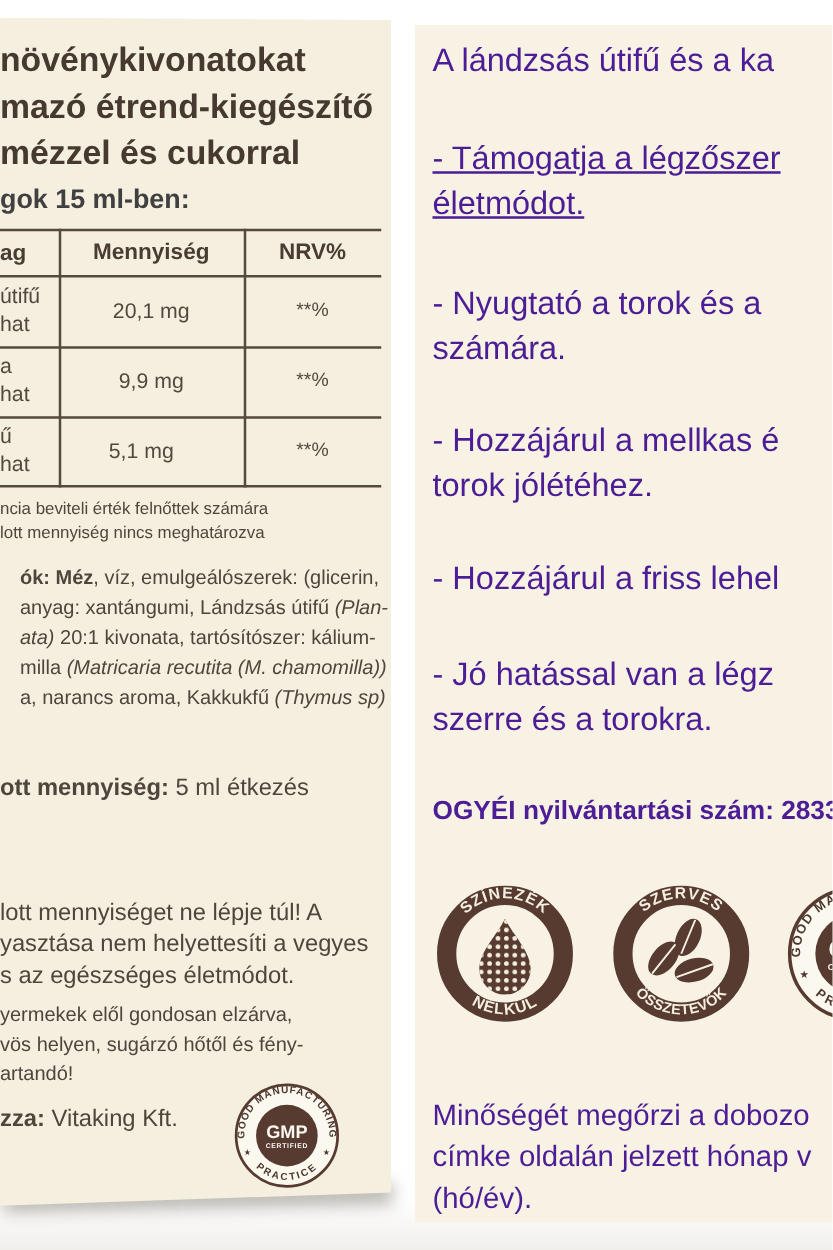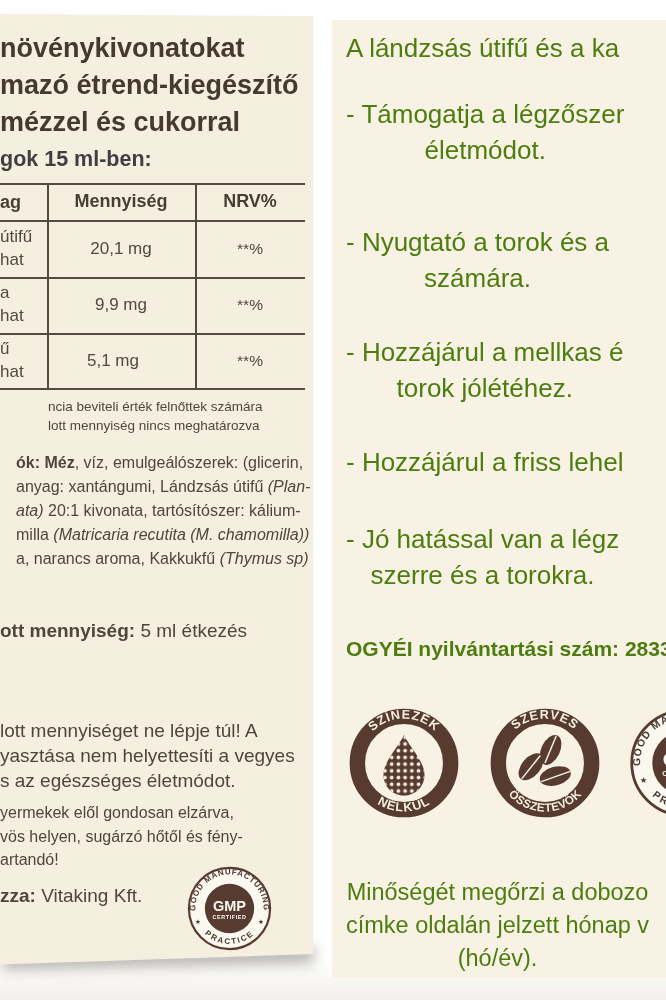--- a/index.html
+++ b/index.html
@@ -26,32 +26,32 @@
 
   
   #title{left:0;top:30px;font-weight:bold;font-size:27px;line-height:37px;color:#463a30;}
   #amounts-heading{left:0;top:147px;font-weight:bold;font-size:21.5px;color:#404040;}
 
   .rule{background:#564a3e;z-index:2;position:absolute;}
   .th{font-weight:bold;font-size:18px;color:#493d33;}
   .tc{font-size:17px;color:#53483e;}
   .cc{text-align:center;}
 
-  #footnotes{left:0;top:397px;font-size:13.5px;line-height:19px;margin-left:48px;}
+  #footnotes{left:0;top:397px;font-size:13.5px;line-height:19px;}
   #ingredients{left:0;top:451px;font-size:16px;line-height:24px;padding-left:16px;}
   #dosage{left:0;top:618px;font-size:19px;line-height:25px;}
   #warning{left:0;top:718px;font-size:19px;line-height:25px;}
   #storage{left:0;top:801px;font-size:16px;line-height:23.5px;}
   #distributor{left:0;top:884px;font-size:19px;line-height:24px;}
 
   
-  .rtext{color:#4d7c0f;text-align:center;}
+  .rtext{color:#4c1d95;}
   #intro{left:346px;top:33px;font-size:26px;}
   .benefit{left:346px;font-size:26px;line-height:36px;}
-  #benefit-0{top:96px;} #benefit-1{top:224px;} #benefit-2{top:334px;}
+  #benefit-0{top:108px;text-decoration:underline;} #benefit-1{top:224px;} #benefit-2{top:334px;}
   #benefit-3{top:444px;} #benefit-4{top:521px;}
   #registration{left:346px;top:637px;font-weight:bold;font-size:21px;}
   #quality{left:346px;top:876px;font-size:23.5px;line-height:33px;}
 
   
   .badge{position:absolute;z-index:2;}
   #badge-colorant{left:348px;top:707px;width:112px;height:112px;}
   #badge-organic{left:489px;top:707px;width:112px;height:112px;}
   #badge-gmp-big{left:628px;top:707px;width:112px;height:112px;}
   #badge-gmp-small{left:186px;top:865px;width:87px;height:87px;}

